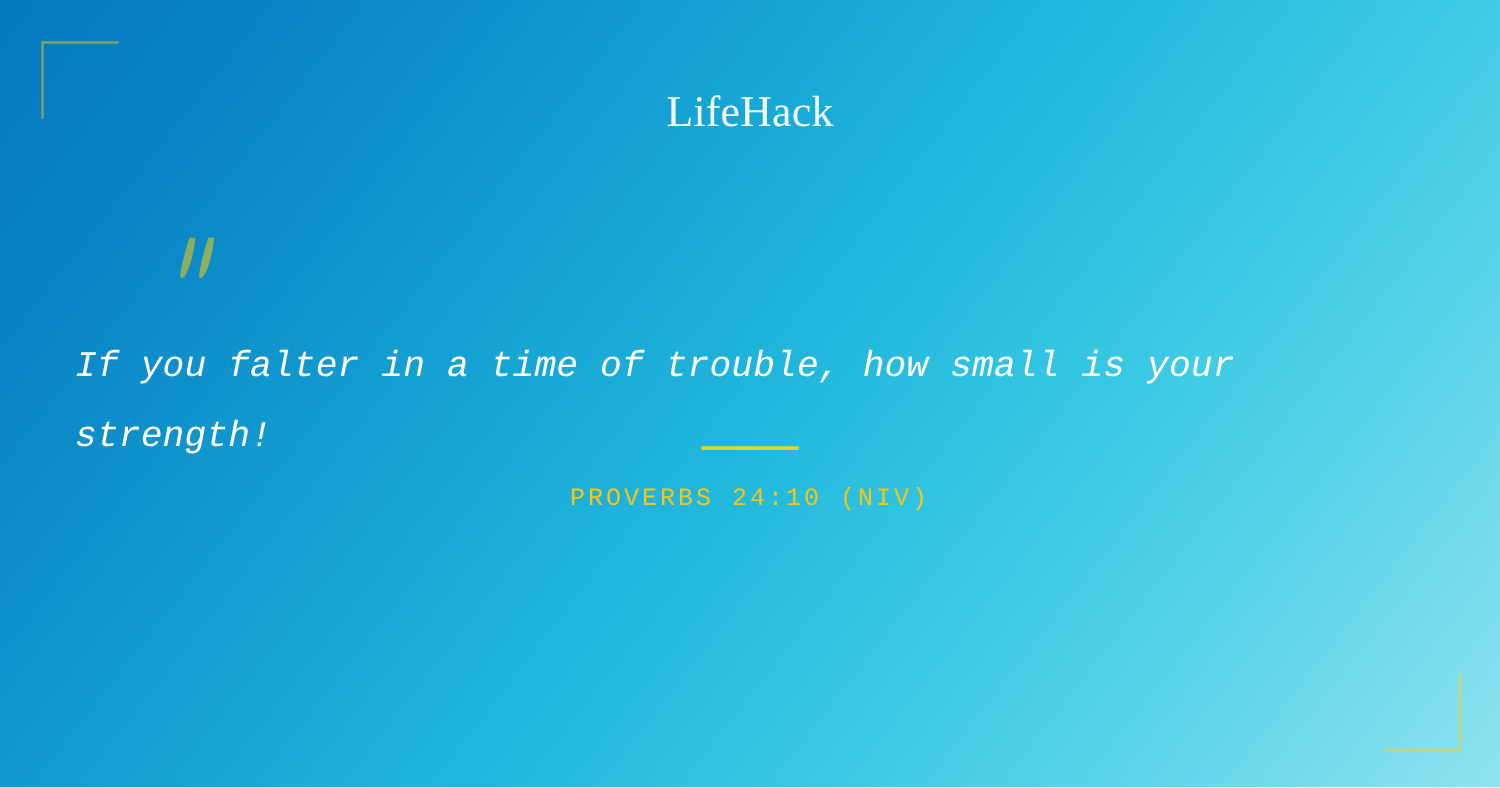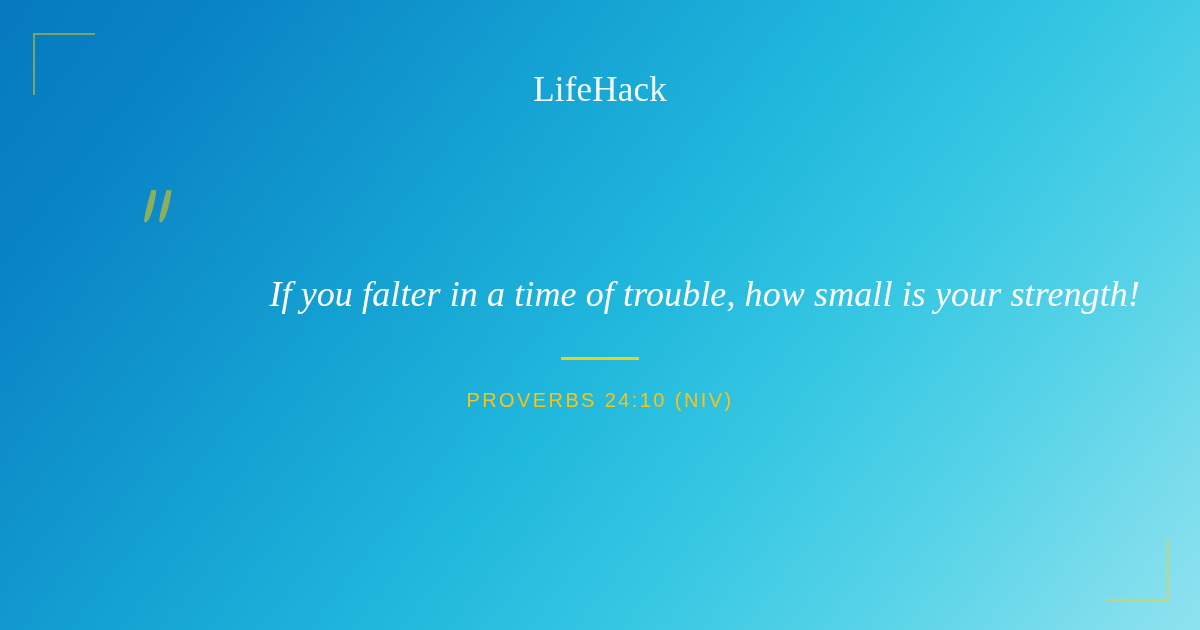--- a/index.html
+++ b/index.html
@@ -71,25 +71,25 @@
     width: 60px;
     height: 60px;
   }
 
   
   #quote-text {
     position: absolute;
     top: 266px;
     left: 60px;
     width: 1080px;
-    text-align: right;
-    font-family: Liberation Serif, serif;
+    text-align: left;
+    font-family: Liberation Mono, monospace;
     font-style: italic;
     font-weight: 400;
-    font-size: 36px;
+    font-size: 29px;
     line-height: 56px;
     color: #ffffff;
     letter-spacing: 0.1px;
   }
 
   
   #divider {
     position: absolute;
     left: 561px;
     top: 357px;
@@ -98,21 +98,21 @@
     background: #f2cf1d;
   }
 
   
   #attribution {
     position: absolute;
     top: 387px;
     left: 0;
     width: 1200px;
     text-align: center;
-    font-family: Liberation Sans, sans-serif;
+    font-family: Liberation Mono, monospace;
     font-size: 20px;
     line-height: 26px;
     font-weight: 400;
     color: #f5c518;
     letter-spacing: 2.4px;
   }
 </style>
 </head>
 <body>
 

